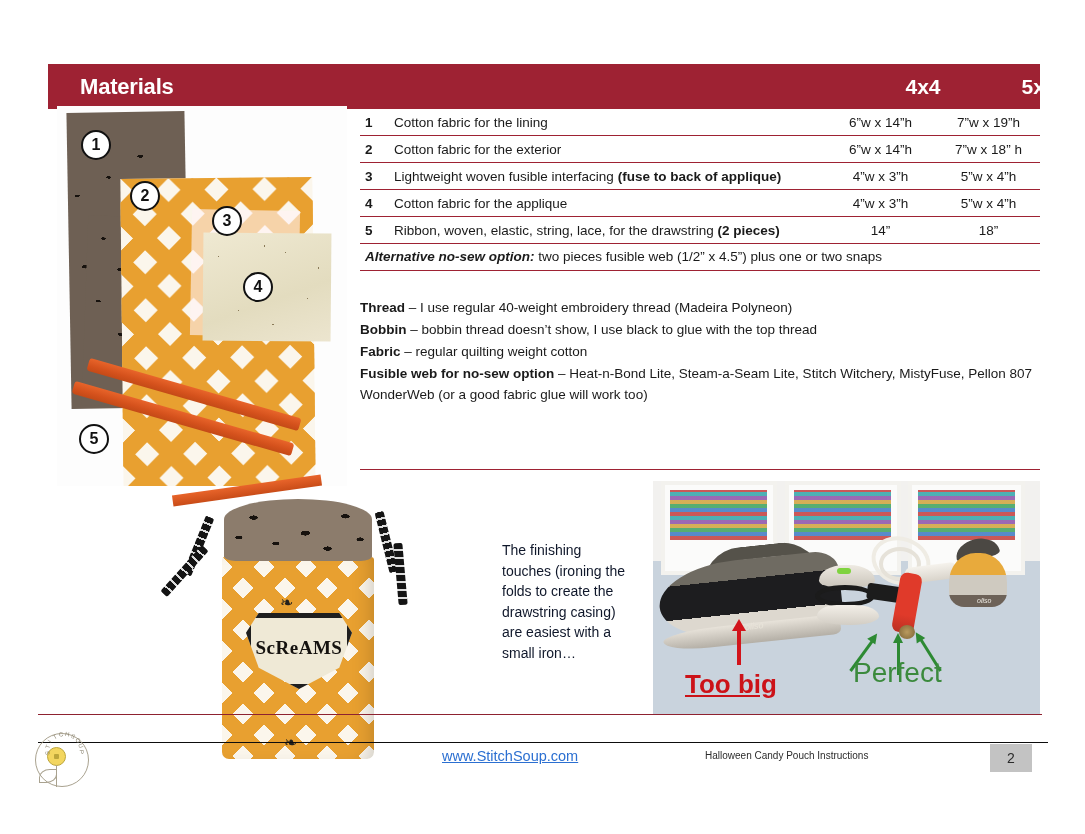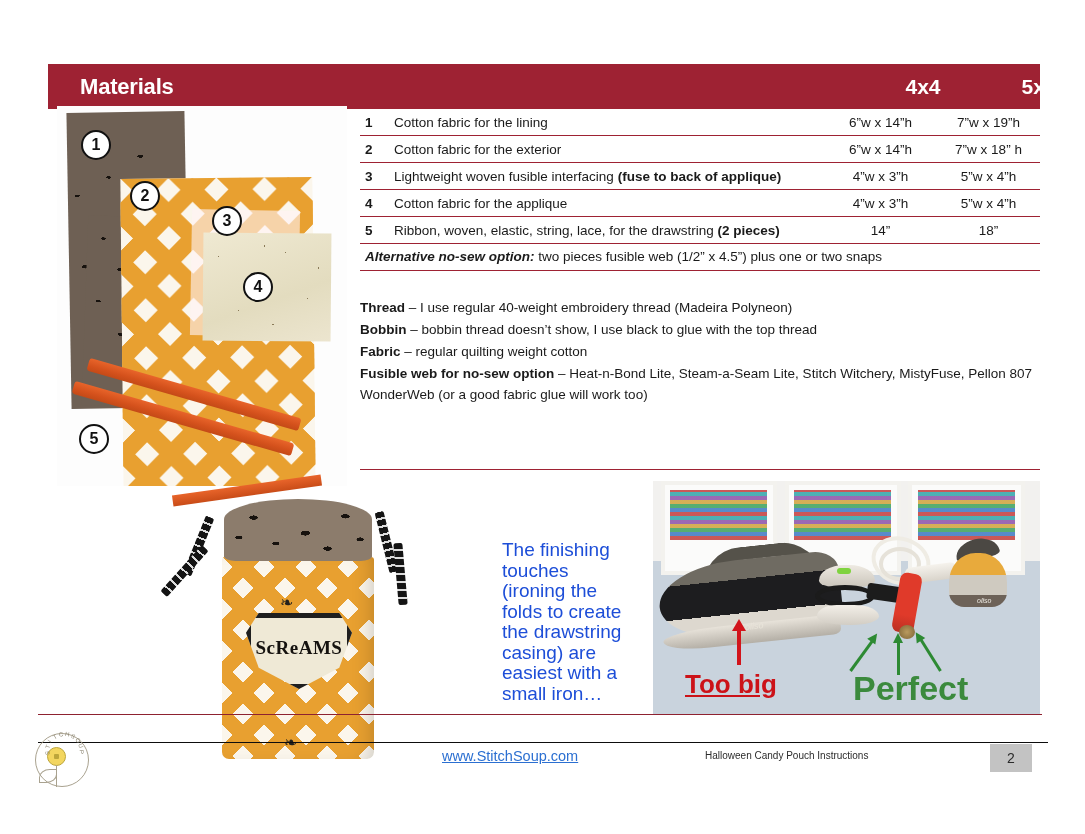--- a/index.html
+++ b/index.html
@@ -465,33 +465,33 @@
   .ag1 { left: 196px; top: 152px; height: 38px; transform: rotate(36deg); }
   .ag2 { left: 244px; top: 160px; height: 34px; }
   .ag3 { left: 286px; top: 152px; height: 38px; transform: rotate(-32deg); }
   .lbl-toobig {
     position: absolute; left: 32px; top: 188px;
     color: #cc1218; font-size: 26px; font-weight: bold;
     font-family: "Liberation Sans", sans-serif;
     text-decoration: underline;
   }
   .lbl-perfect {
-    position: absolute; left: 200px; top: 188px;
-    color: #3b8a3d; font-size: 34px; font-weight: bold;
+    position: absolute; left: 200px; top: 176px;
+    color: #3b8a3d; font-size: 28px; font-weight: normal;
     font-family: "Liberation Sans", sans-serif;
   }
 
   
   .finish-text {
     position: absolute;
     left: 502px; top: 540px;
     width: 132px;
-    font-size: 19px;
+    font-size: 14px;
     line-height: 20.5px;
-    color: #1d4ed8;
+    color: #0f172a;
   }
 
   
   .rule-maroon {
     position: absolute;
     left: 38px; top: 714px;
     width: 1004px; height: 0;
     border-top: 1.4px solid #8e2230;
   }
   .rule-black {

